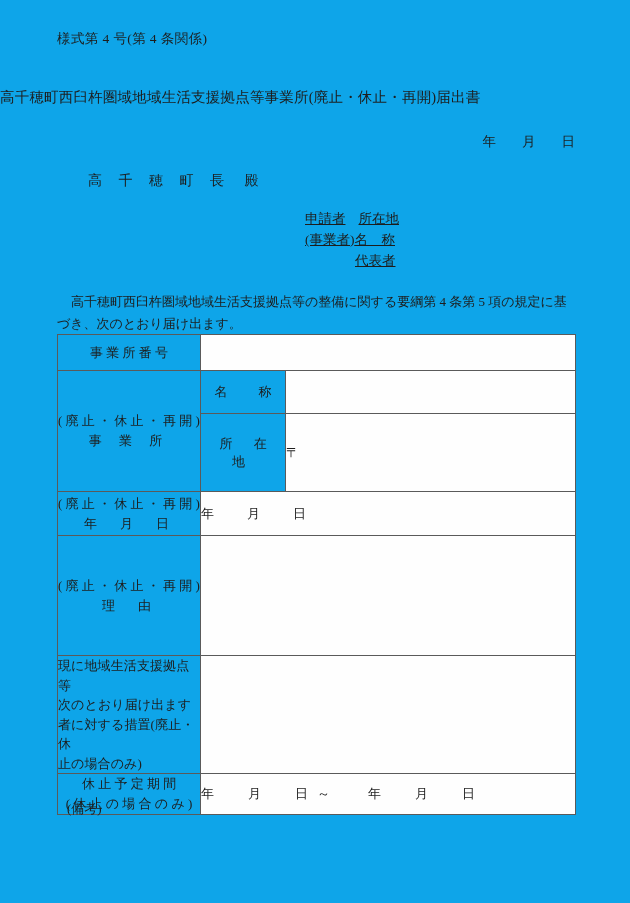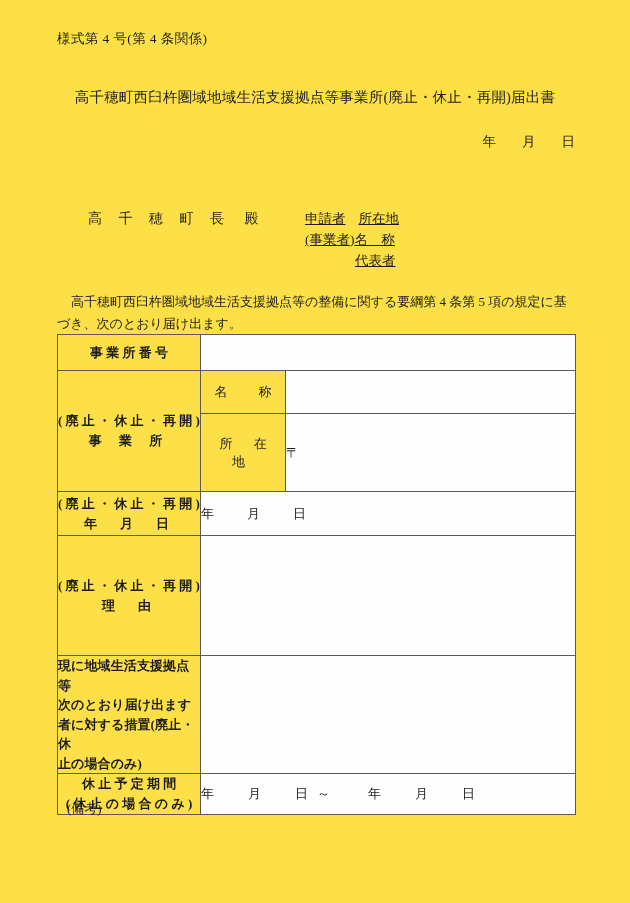--- a/index.html
+++ b/index.html
@@ -15,39 +15,39 @@
     position: relative;
     font-family: "Liberation Serif", "DejaVu Serif", serif;
     color: #1d1d1d;
     overflow: hidden;
   }
 
   .page {
     position: relative;
     width: 630px;
     height: 903px;
-    background: #fde047;
+    background: #0ea5e9;
   }
 
   
   .form-no {
     position: absolute;
     left: 57px;
     top: 30px;
     font-size: 13.5px;
     letter-spacing: 0.4px;
     white-space: nowrap;
   }
 
   .doc-title {
     position: absolute;
     left: 0;
     top: 88px;
     width: 630px;
-    text-align: center;
+    text-align: left;
     font-size: 14.5px;
     letter-spacing: 0.2px;
     white-space: nowrap;
   }
 
   .date-line {
     position: absolute;
     right: 55px;
     top: 133px;
     font-size: 13.5px;
@@ -55,21 +55,20 @@
   }
   .date-line .sp { display: inline-block; width: 26px; }
 
   .addressee {
     position: absolute;
     left: 88px;
     top: 172px;
     font-size: 14px;
     letter-spacing: 6.5px;
     white-space: nowrap;
-    margin-top: 38px;
   }
   .addressee .gap { display: inline-block; width: 14px; }
 
   
   .applicant {
     position: absolute;
     left: 305px;
     top: 208px;
     font-size: 13.5px;
     line-height: 21px;
@@ -106,21 +105,20 @@
     font-size: 13px;
     padding: 0;
     vertical-align: middle;
   }
 
   .lbl {
     width: 143px;
     text-align: center;
     line-height: 19px;
     padding: 4px 6px;
-    font-weight: bold;
   }
   .lbl .sl { letter-spacing: 7px; display: inline-block; }
   .lbl .sl-mid { letter-spacing: 5px; display: inline-block; }
   .lbl .nosp { letter-spacing: 0; display: inline-block; }
 
   .sublbl {
     width: 85px;
     text-align: center;
     letter-spacing: 9px;
     text-indent: 9px;

